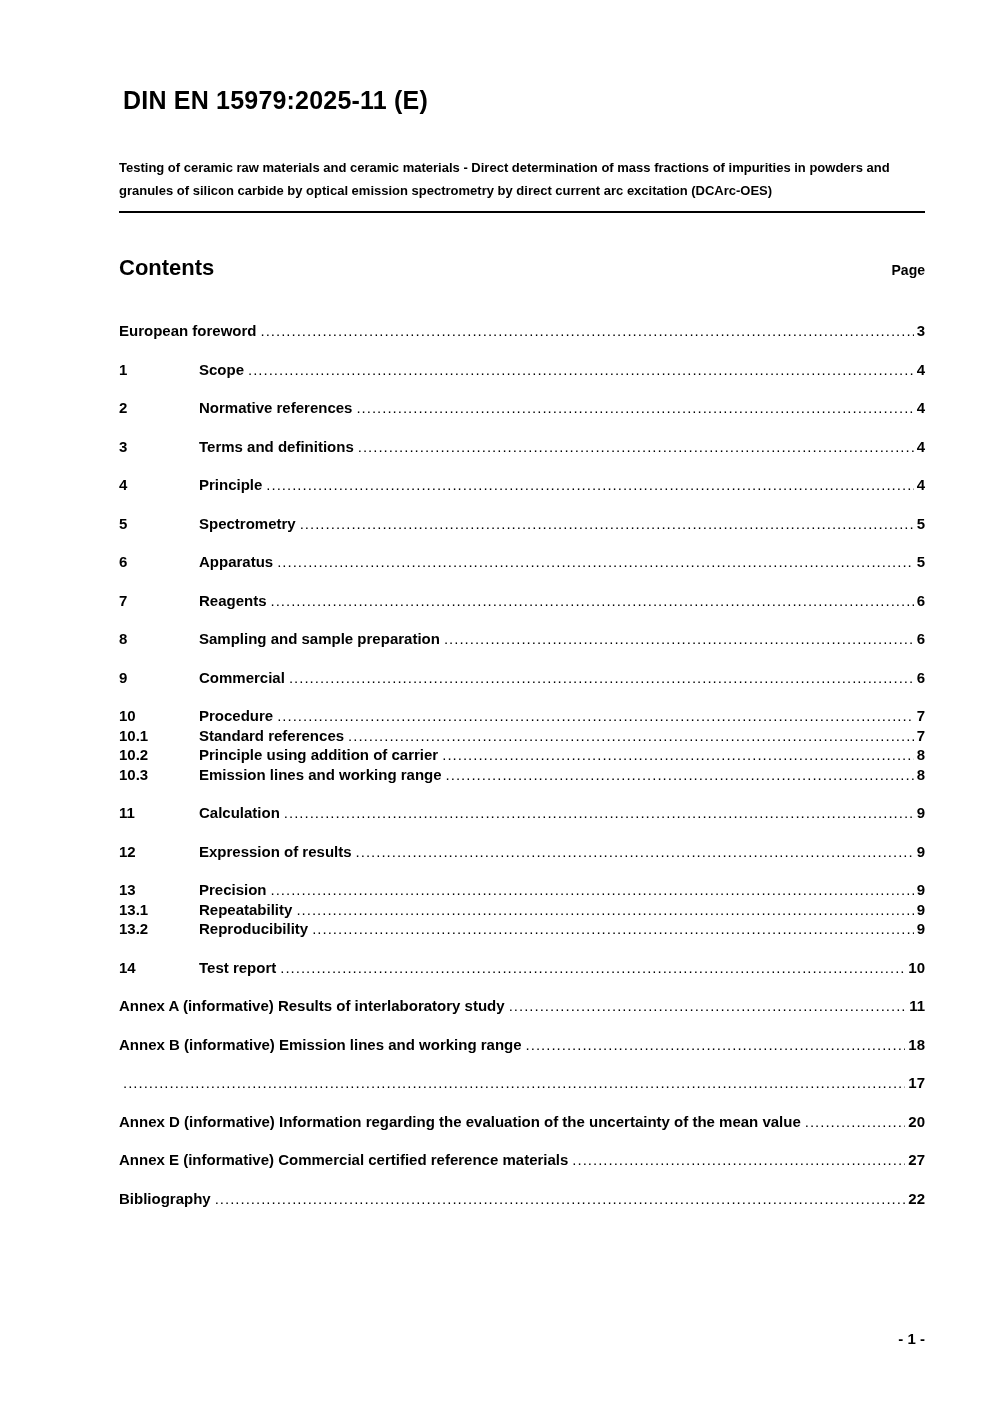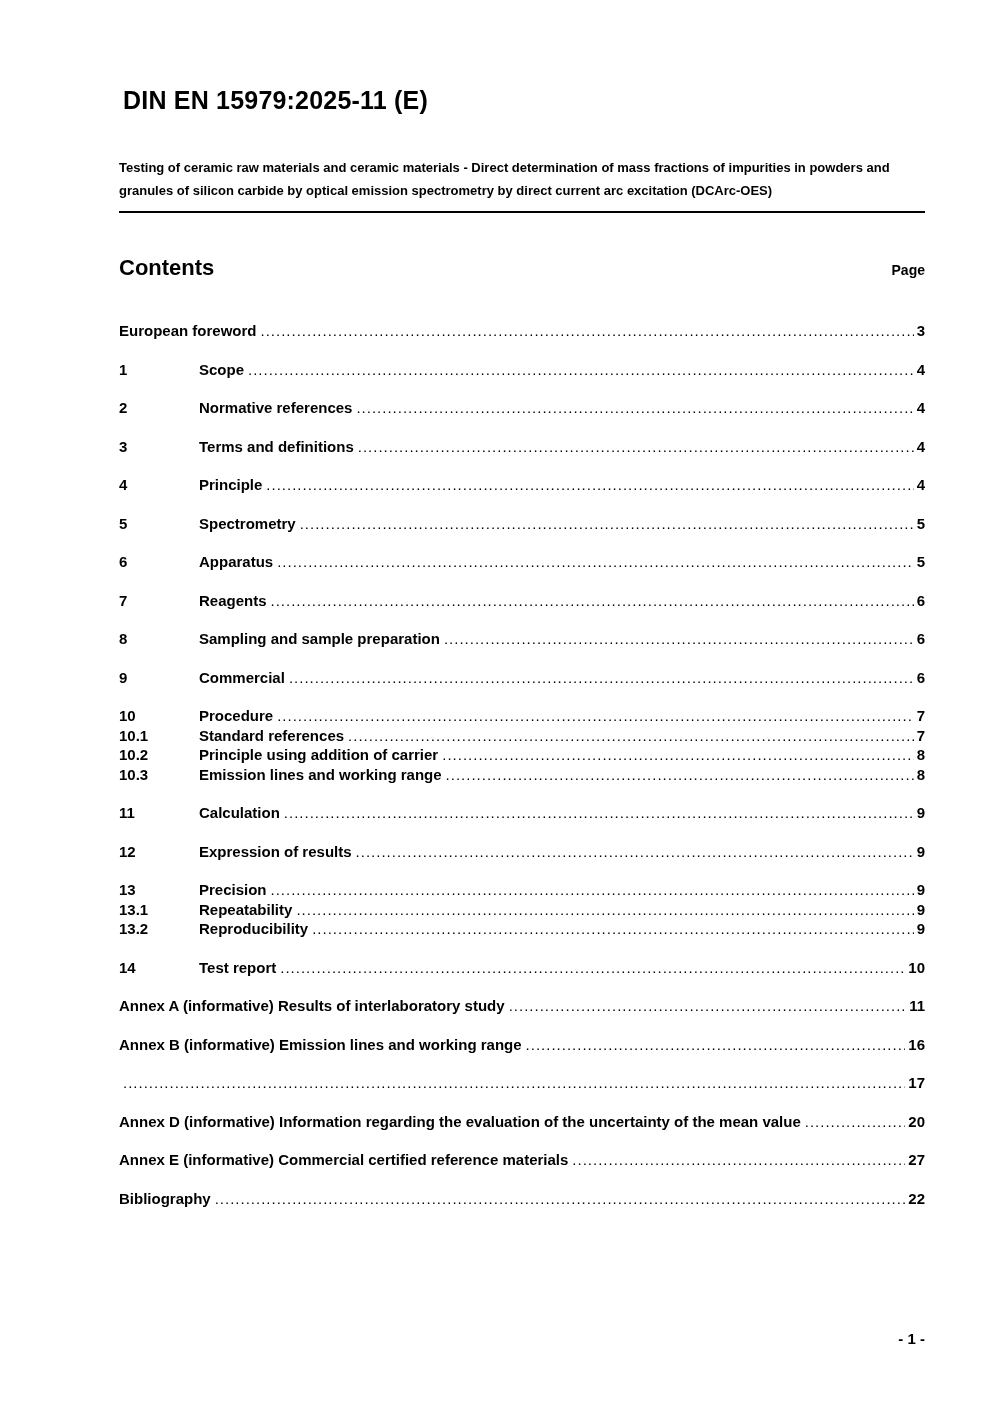--- a/index.html
+++ b/index.html
@@ -243,21 +243,21 @@
     <span class="toc-label">Annex A (informative) Results of interlaboratory study</span>
     <span class="toc-dots"></span>
     <span class="toc-page">11</span>
   </div>
       </div>
       <div class="toc-group">
         <div class="toc-row full">
 
     <span class="toc-label">Annex B (informative) Emission lines and working range</span>
     <span class="toc-dots"></span>
-    <span class="toc-page">16</span>
+    <span class="toc-page">18</span>
   </div>
       </div>
       <div class="toc-group">
         <div class="toc-row full">
 
     <span class="toc-dots"></span>
     <span class="toc-page">17</span>
   </div>
       </div>
       <div class="toc-group">

